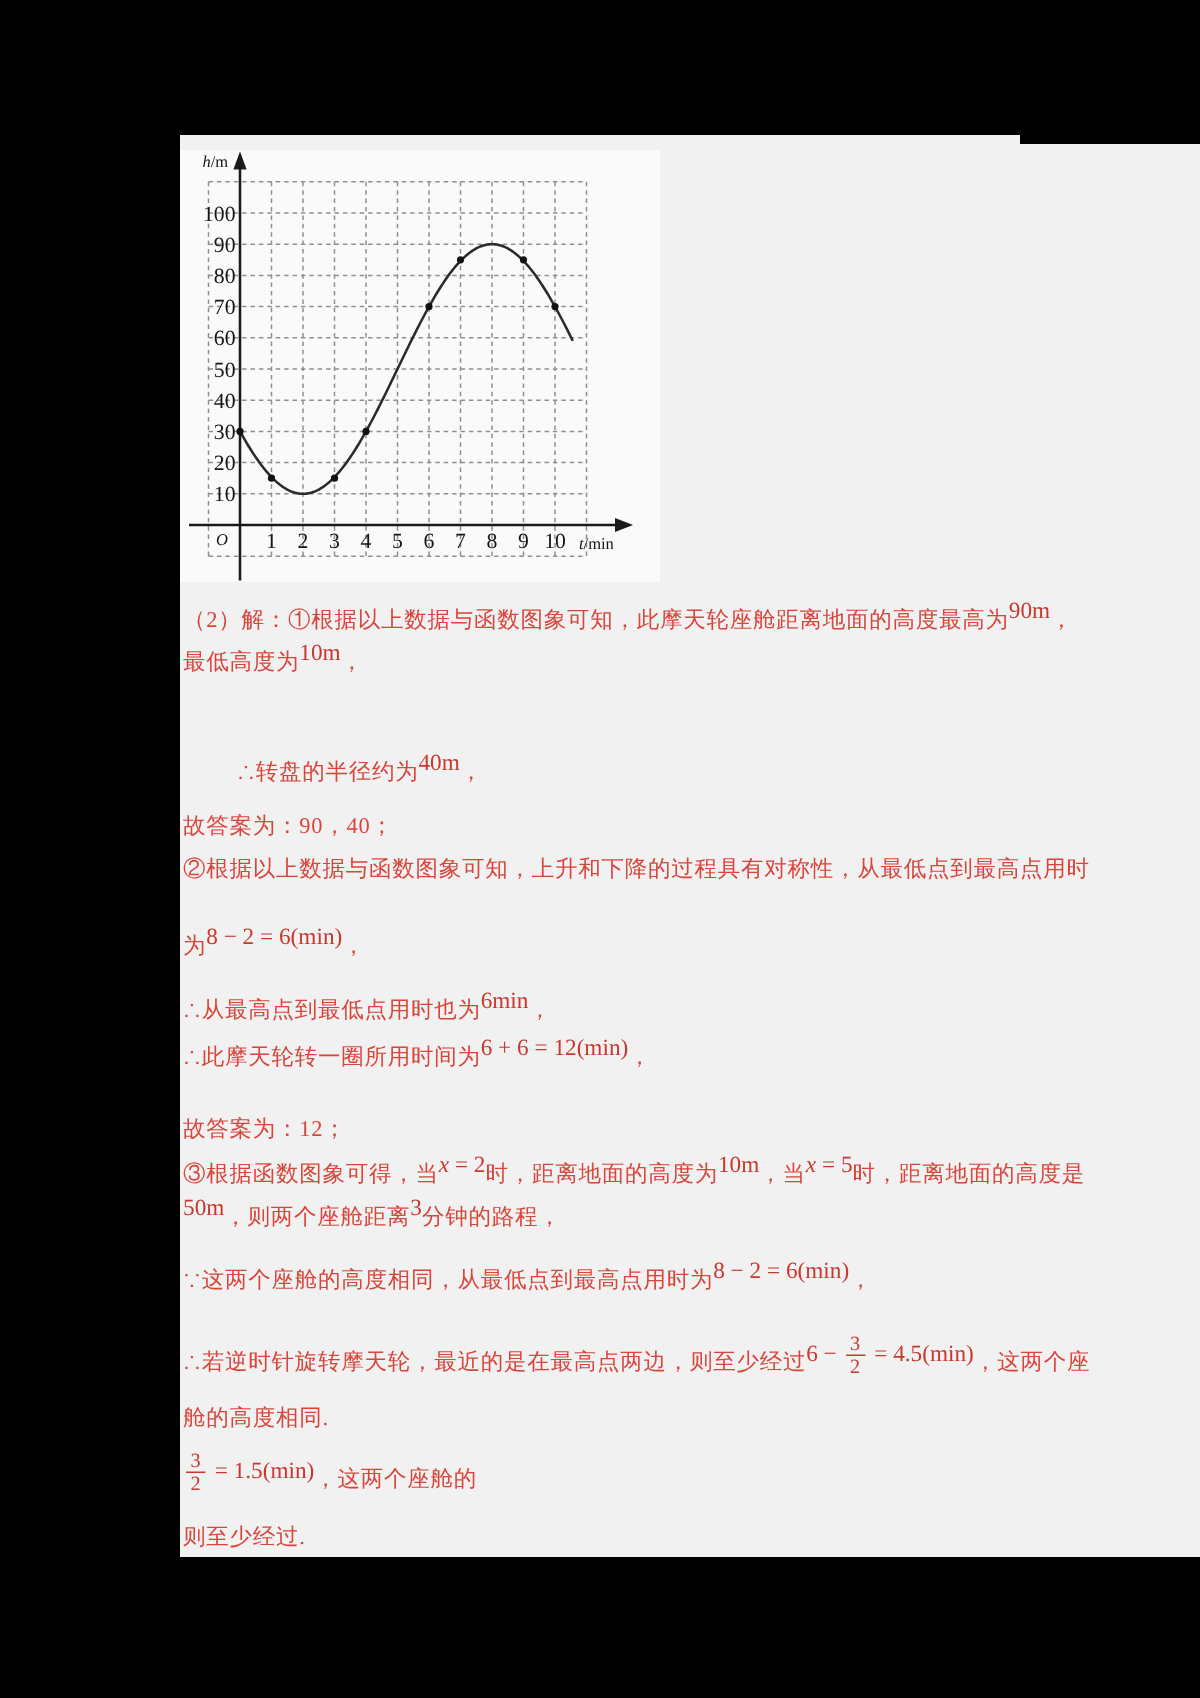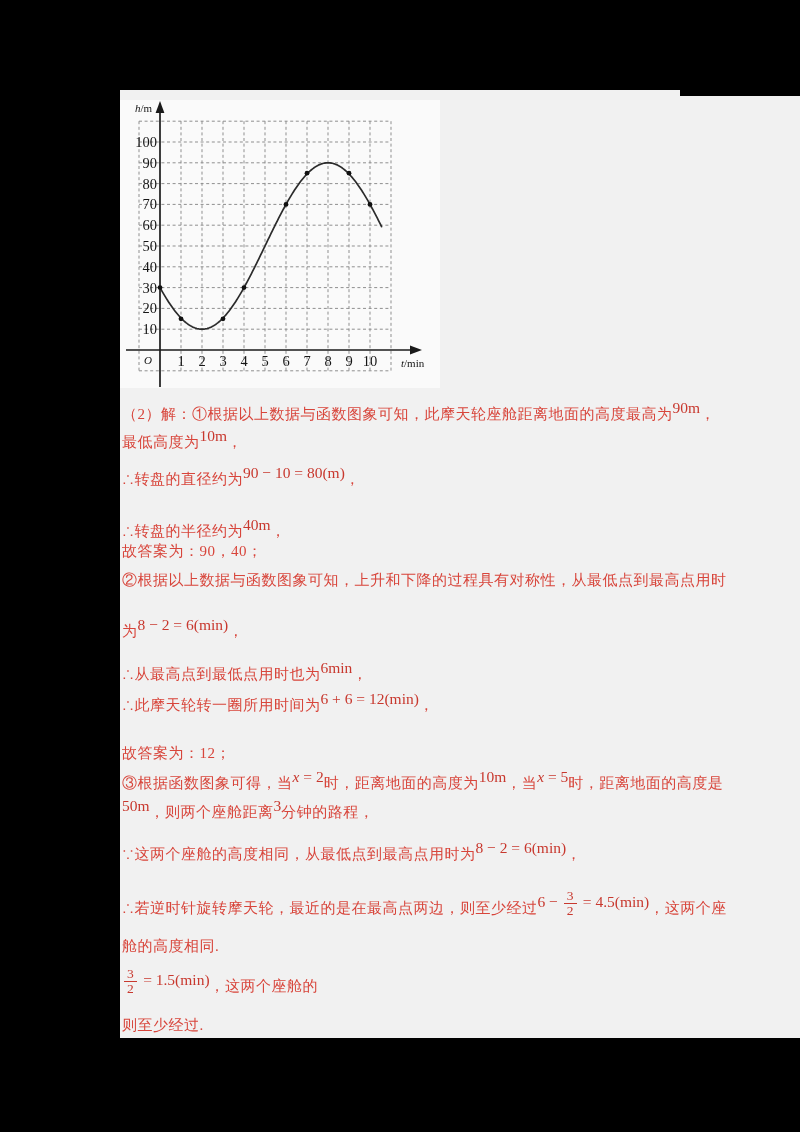--- a/index.html
+++ b/index.html
@@ -20,21 +20,21 @@
     background:#fafafa;
   }
   #chart-svg{position:absolute;left:0;top:0;}
   #chart-svg text{font-family:"Liberation Serif","DejaVu Serif",serif;}
   .axis-label{
     position:absolute;color:#131313;font-size:11px;line-height:15px;
     white-space:nowrap;
   }
   .it{font-style:italic;}
   .ylab{left:15px;top:1px;}
-  .xlab{left:281px;top:256px;text-align:right;}
+  .xlab{left:266px;top:256px;text-align:right;}
   .olab{left:24px;top:253px;font-style:italic;}
   .solution{position:absolute;left:0;top:0;width:656px;height:948px;}
   .line{
     position:absolute;left:2px;white-space:nowrap;
     font-size:15px;line-height:17px;letter-spacing:0.5px;
     color:#d8453b;
   }
   .cn{color:#d8453b;}
   .math{
     font-family:"Liberation Serif","DejaVu Serif",serif;
@@ -117,22 +117,21 @@
         <circle cx="250" cy="104.4" r="2.4" fill="#111"></circle>
       </svg>
     <div class="axis-label ylab"><span class="it">h</span><span>/m</span></div>
     <div class="axis-label xlab"><span class="it">t</span><span>/min</span></div>
     <div class="axis-label olab">O</div>
   </div>
 
   <div class="solution" id="solution">
       <div class="line" style="top: 315px;"><span class="cn">（2）解：①根据以上数据与函数图象可知，此摩天轮座舱距离地面的高度最高为</span><span class="math">90m</span><span class="cn">，</span></div>
       <div class="line" style="top: 343px;"><span class="cn">最低高度为</span><span class="math">10m</span><span class="cn">，</span></div>
-      <div class="line" style="top: 380px;"><span class="cn">∴转盘的直径约为</span><span class="math">90 − 10 = 80(m)</span><span class="cn">，</span></div>
-      <div class="line" style="top: 432px;"><span class="cn">∴转盘的半径约为</span><span class="math">40m</span><span class="cn">，</span></div>
+      <div class="line" style="top: 416px; margin-left: 36px;"><span class="cn">∴转盘的半径约为</span><span class="math">40m</span><span class="cn">，</span></div>
       <div class="line" style="top: 453px;"><span class="cn">故答案为：90，40；</span></div>
       <div class="line" style="top: 482px;"><span class="cn">②根据以上数据与函数图象可知，上升和下降的过程具有对称性，从最低点到最高点用时</span></div>
       <div class="line" style="top: 532px;"><span class="cn">为</span><span class="math">8 − 2 = 6(min)</span><span class="cn">，</span></div>
       <div class="line" style="top: 575px;"><span class="cn">∴从最高点到最低点用时也为</span><span class="math">6min</span><span class="cn">，</span></div>
       <div class="line" style="top: 606px;"><span class="cn">∴此摩天轮转一圈所用时间为</span><span class="math">6 + 6 = 12(min)</span><span class="cn">，</span></div>
       <div class="line" style="top: 655px;"><span class="cn">故答案为：12；</span></div>
       <div class="line" style="top: 684px;"><span class="cn">③根据函数图象可得，当</span><span class="math var">x</span><span class="math"> = 2</span><span class="cn">时，距离地面的高度为</span><span class="math">10m</span><span class="cn">，当</span><span class="math var">x</span><span class="math"> = 5</span><span class="cn">时，距离地面的高度是</span></div>
       <div class="line" style="top: 713px;"><span class="math">50m</span><span class="cn">，则两个座舱距离</span><span class="math">3</span><span class="cn">分钟的路程，</span></div>
       <div class="line" style="top: 755px;"><span class="cn">∵这两个座舱的高度相同，从最低点到最高点用时为</span><span class="math">8 − 2 = 6(min)</span><span class="cn">，</span></div>
       <div class="line" style="top: 805px;"><span class="cn">∴若逆时针旋转摩天轮，最近的是在最高点两边，则至少经过</span><span class="math">6 − </span><span class="frac"><span class="n">3</span><span class="d">2</span></span><span class="math"> = 4.5(min)</span><span class="cn">，这两个座</span></div>

